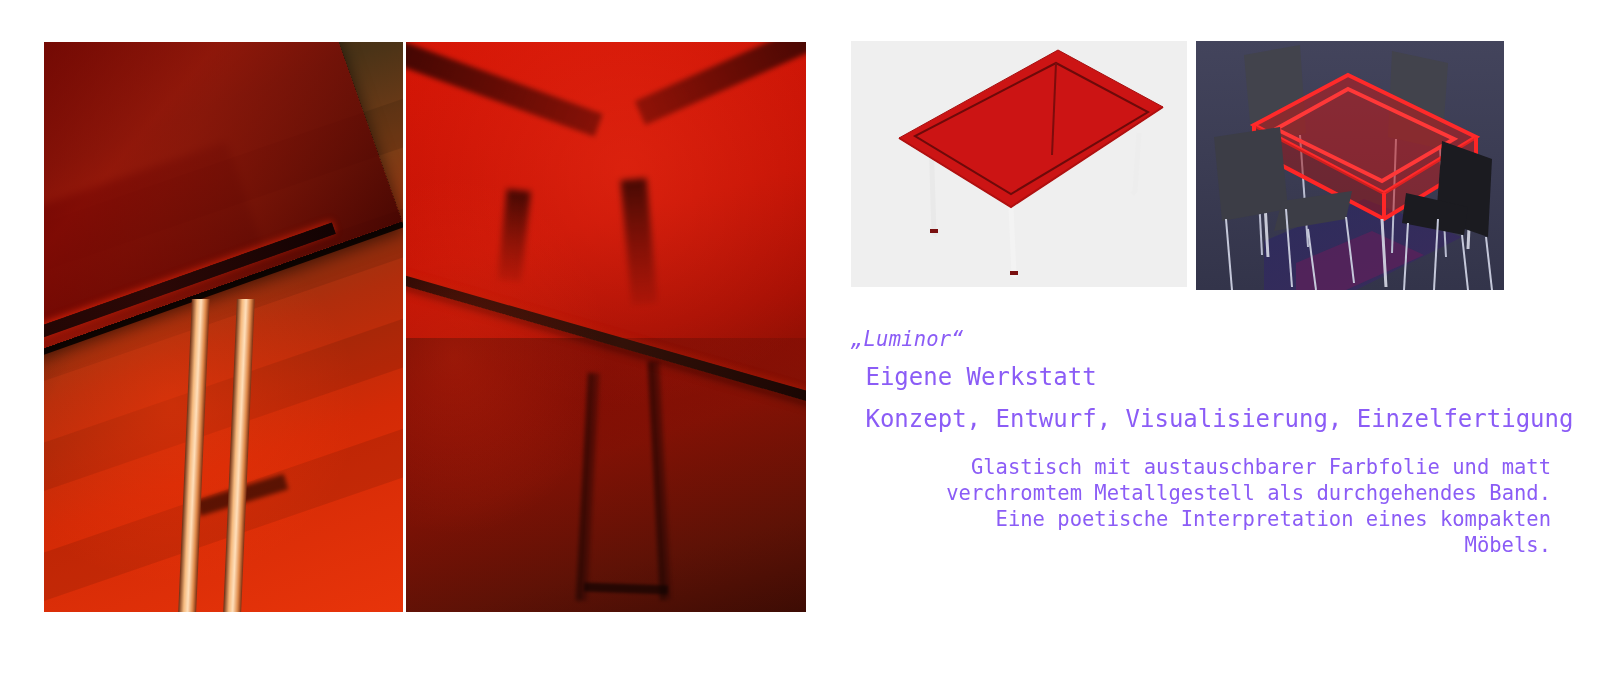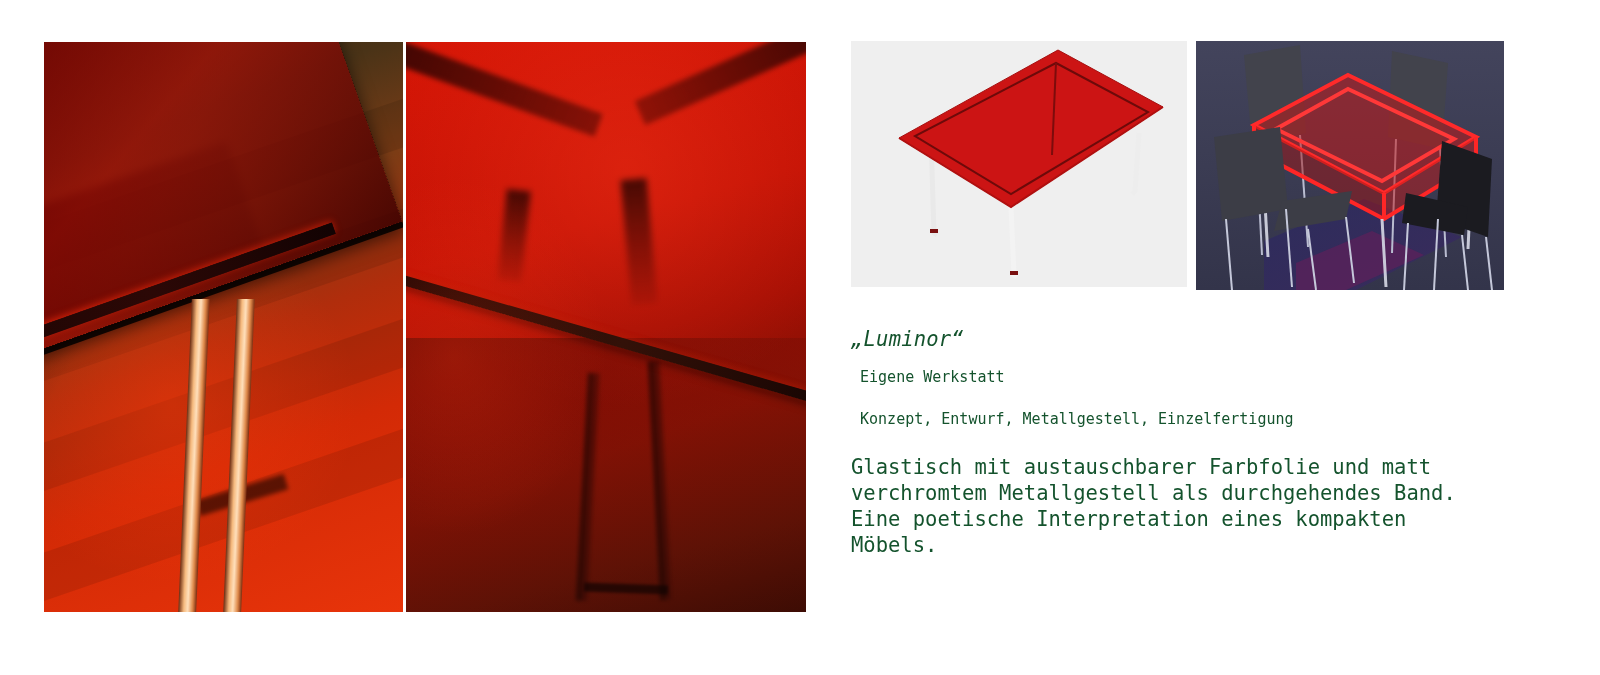--- a/index.html
+++ b/index.html
@@ -115,27 +115,27 @@
   #photo-2 .softglow{
     position:absolute;inset:0;
     background:radial-gradient(55% 45% at 12% 55%,rgba(255,60,20,.25),rgba(0,0,0,0) 70%);
   }
 
   
   #render-1{position:absolute;left:851px;top:41px;width:336px;height:246px;background:#efefef;overflow:hidden;}
   #render-2{position:absolute;left:1196px;top:41px;width:308px;height:249px;background:#3b3c52;overflow:hidden;}
 
   
-  .caption{position:absolute;left:851px;top:322px;width:700px;color:#14532d;}
+  .caption{position:absolute;left:851px;top:322px;width:700px;color:#8b5cf6;}
   .cap-title{
     font-style:italic;font-size:20.5px;line-height:34px;letter-spacing:.2px;
     white-space:pre;
   }
-  .cap-line{font-size:15px;line-height:42px;white-space:pre;}
-  .cap-body{font-size:20.5px;line-height:26px;white-space:pre-line;margin-top:14px;}
+  .cap-line{font-size:24px;line-height:42px;white-space:pre;}
+  .cap-body{font-size:20.5px;line-height:26px;white-space:pre-line;margin-top:14px;text-align:right;}
 </style>
 </head>
 <body>
 
 <div class="stage">
 
   <div class="photo" id="photo-1">
     <div class="floor"></div>
     <div class="plank" style="top:120px;"></div>
     <div class="plank" style="top:230px;"></div>
@@ -250,20 +250,20 @@
           <path d="M290 196 L296 249"></path>
         <path d="M212 182 L208 249"></path>
           <path d="M266 194 L272 249"></path>
       </g>
     </svg>
   </div>
 
   <div class="caption">
     <div class="cap-title">„Luminor“</div>
     <div class="cap-line"> Eigene Werkstatt</div>
-    <div class="cap-line"> Konzept, Entwurf, Metallgestell, Einzelfertigung</div>
+    <div class="cap-line"> Konzept, Entwurf, Visualisierung, Einzelfertigung</div>
     <div class="cap-body">Glastisch mit austauschbarer Farbfolie und matt
 verchromtem Metallgestell als durchgehendes Band.
 Eine poetische Interpretation eines kompakten
 Möbels.</div>
   </div>
 
 </div>
 
 </body></html>

